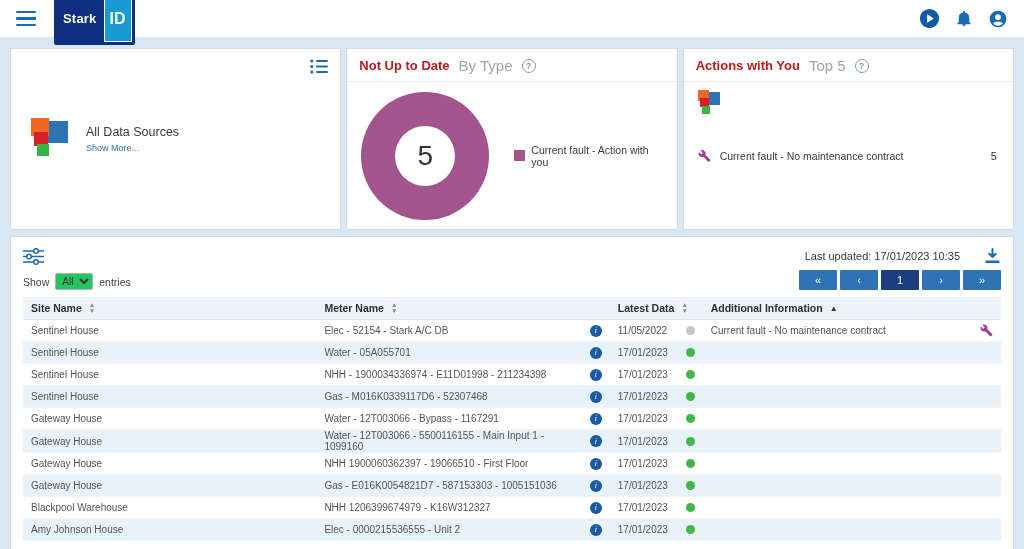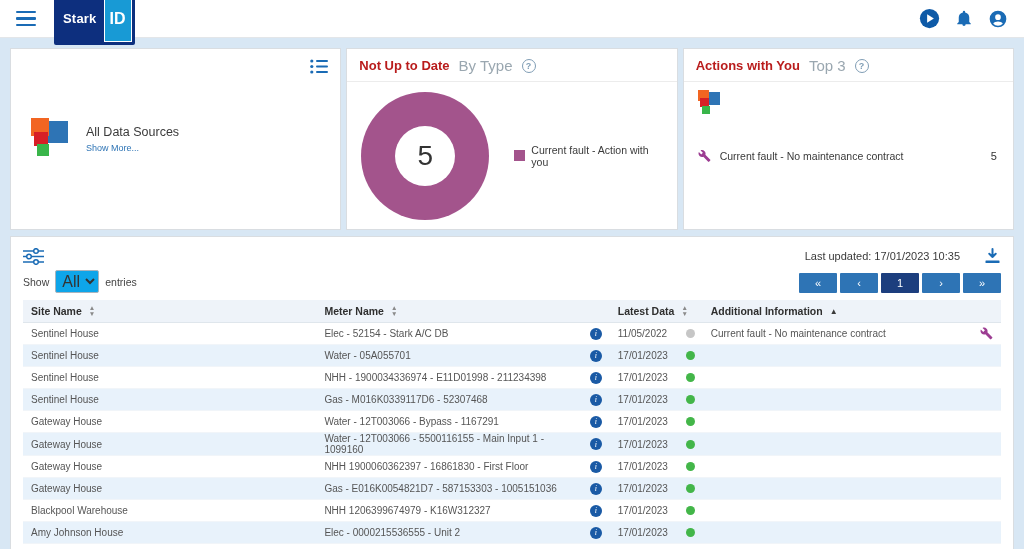--- a/index.html
+++ b/index.html
@@ -73,21 +73,21 @@
   .awy-label { font-size: 10.5px; color: #3a3a3a; flex: 1; }
   .awy-value { font-size: 11px; color: #333; }
 
   
   .table-card { background: #fff; border: 1px solid #d9dde1; margin-top: 6px; padding: 8px 12px 10px; }
   .table-toolbar { display: flex; justify-content: space-between; align-items: center; height: 22px; }
   .toolbar-right { display: flex; align-items: center; gap: 24px; }
   .last-updated { font-size: 11px; color: #3a3a3a; }
   .controls { display: flex; justify-content: space-between; align-items: flex-end; margin: 3px 0 7px; }
   .show-entries { display: flex; align-items: center; gap: 6px; font-size: 10.5px; color: #444; }
-  .show-entries select { font-size: 16px; padding: 1px 2px; border: 1px solid #a9b4bd; border-radius: 2px; color: #333; background: #0ea5e9; }
+  .show-entries select { font-size: 10px; padding: 1px 2px; border: 1px solid #a9b4bd; border-radius: 2px; color: #333; background: #22c55e; }
   .pagination { display: flex; gap: 3px; }
   .page-btn {
     min-width: 38px; height: 20px; background: #2e74b5; color: #fff; border: none;
     font-size: 11px; display: flex; align-items: center; justify-content: center;
     cursor: pointer; border-radius: 1px; font-family: inherit;
   }
   .page-btn.active { background: #1c3e7e; }
 
   table { width: 100%; border-collapse: collapse; table-layout: fixed; }
   thead th {
@@ -194,21 +194,21 @@
         <div class="legend">
           <span class="legend-swatch"></span>
           <span class="legend-label">Current fault - Action with you</span>
         </div>
       </div>
     </div>
 
     <div class="card">
       <div class="card-header">
         <span class="card-title">Actions with You</span>
-        <span class="card-subtitle">Top 3</span>
+        <span class="card-subtitle">Top 5</span>
         <span class="help">?</span>
       </div>
       <div class="awy-body">
         <div class="squares small">
           <span class="sq sq-blue"></span>
             <span class="sq sq-orange"></span>
             <span class="sq sq-red"></span>
             <span class="sq sq-green"></span>
         </div>
         <div class="awy-row">
@@ -452,21 +452,21 @@
                     <path d="M22.7 19l-9.1-9.1c.9-2.3.4-5-1.5-6.9-2-2-5-2.4-7.4-1.3L9 6 6 9 1.6 4.7C.4 7.1.9 10.1 2.9 12.1c1.9 1.9 4.6 2.4 6.9 1.5l9.1 9.1c.4.4 1 .4 1.4 0l2.3-2.3c.5-.4.5-1.1.1-1.4z"></path>
                   </svg>
         </span>
       </div>
     </td>
   </tr>
           <tr class="data-row">
     <td class="col-site">Gateway House</td>
     <td class="col-meter">
       <div class="cell-flex">
-        <span>NHH 1900060362397 - 16861830 - First Floor</span>
+        <span>NHH 1900060362397 - 19066510 - First Floor</span>
         <span class="info-icon">i</span>
       </div>
     </td>
     <td class="col-latest">
       <div class="cell-flex">
         <span>17/01/2023</span>
         <span class="dot green"></span>
       </div>
     </td>
     <td class="col-add">

